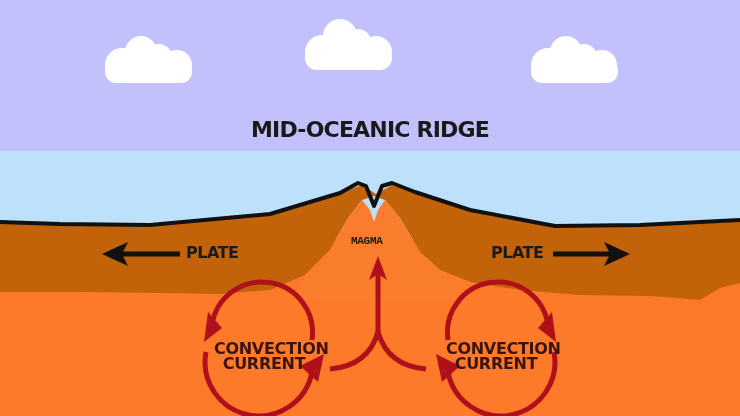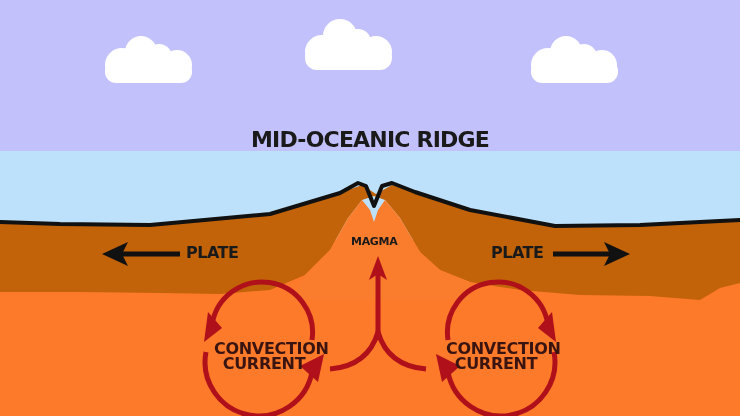--- a/index.html
+++ b/index.html
@@ -7,24 +7,24 @@
     .stage { position: relative; width: 740px; height: 416px; }
     svg.scene { position: absolute; left: 0; top: 0; }
     .lbl {
       position: absolute;
       font-family: "DejaVu Sans", sans-serif;
       font-weight: bold;
       color: #1a1a1a;
       white-space: nowrap;
       letter-spacing: -0.5px;
     }
-    .title { left: 0; width: 740px; top: 127px; text-align: center; font-size: 22px; letter-spacing: -0.8px; }
+    .title { left: 0; width: 740px; top: 117px; text-align: center; font-size: 22px; letter-spacing: -0.8px; }
     .plate-l { left: 186px; top: 243px; font-size: 16px; }
     .plate-r { left: 491px; top: 243px; font-size: 16px; }
-    .magma { left: 351px; top: 235px; font-size: 11px; letter-spacing: -0.3px; }
+    .magma { left: 351px; top: 235px; font-size: 11px; letter-spacing: -0.3px; font-family: Liberation Mono, monospace; }
     .conv { font-size: 16px; text-align: center; line-height: 15px; letter-spacing: -0.3px; color: #3a1410; }
     .conv-l { left: 214px; top: 341px; width: 100px; }
     .conv-r { left: 446px; top: 341px; width: 100px; }
   </style>
 </head>
 <body>
 
 <div class="stage">
   <svg class="scene" width="740" height="416" viewBox="0 0 740 416">
 

